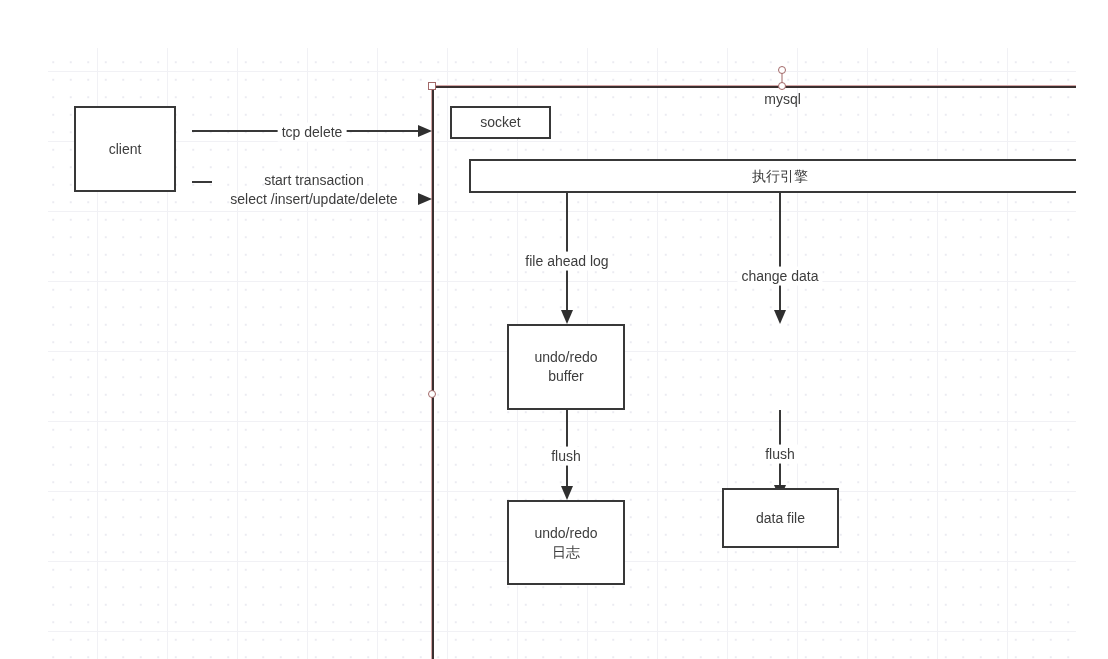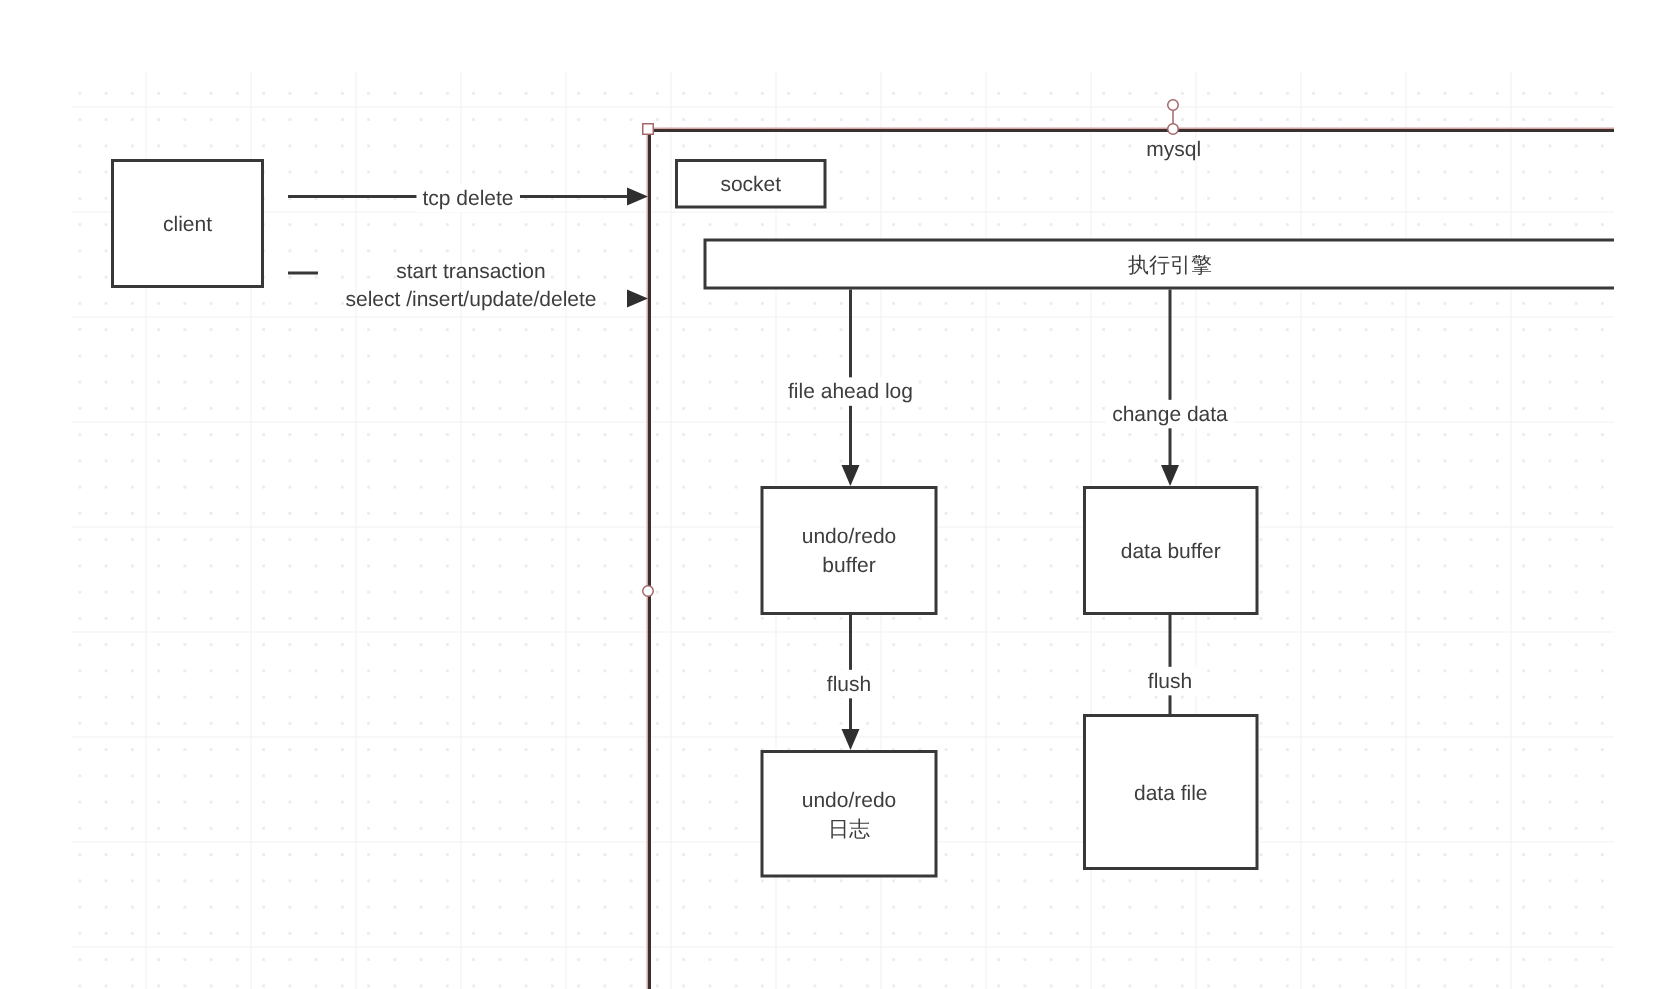--- a/index.html
+++ b/index.html
@@ -49,21 +49,21 @@
     white-space:pre-line;
     line-height:1.35;
   }
   
   .node-client   { left:10px;  top:42px;  width:102px; height:86px; }
   .node-socket   { left:386px; top:42px;  width:101px; height:33px; }
   .node-engine   { left:405px; top:95px;  width:622px; height:34px; }
   .node-urbuf    { left:443px; top:260px; width:118px; height:86px; }
   .node-dbuf     { left:658px; top:260px; width:117px; height:86px; }
   .node-urlog    { left:443px; top:436px; width:118px; height:85px; }
-  .node-dfile    { left:658px; top:412px; width:117px; height:104px;align-items:center; }
+  .node-dfile    { left:658px; top:424px; width:117px; height:60px;align-items:center; }
   
   .container-mysql {
     position:absolute; left:368px; top:22px; width:701px; height:615px;
     border:2px solid #3a3030;
     box-shadow:0 0 0 1px #d5a6a6;
     background:transparent;
   }
   .container-title {
     position:absolute; left:368px; top:27px; width:701px;
     text-align:center;
@@ -142,23 +142,20 @@
   <div class="edge-label edge-wal-label">file ahead log</div>
 
   <div class="vline edge-cd-line"></div>
   <div class="arrow-down edge-cd-arrow"></div>
   <div class="edge-label edge-cd-label">change data</div>
 
   <div class="box node-urbuf">
     <span>undo/redo
 buffer</span>
   </div>
-  <div class="box node-dbuf">
-    <span>data buffer</span>
-  </div>
 
   <div class="vline edge-fl1-line"></div>
   <div class="arrow-down edge-fl1-arrow"></div>
   <div class="edge-label edge-fl1-label">flush</div>
 
   <div class="vline edge-fl2-line"></div>
   <div class="arrow-down edge-fl2-arrow"></div>
   <div class="edge-label edge-fl2-label">flush</div>
 
   <div class="box node-urlog">

